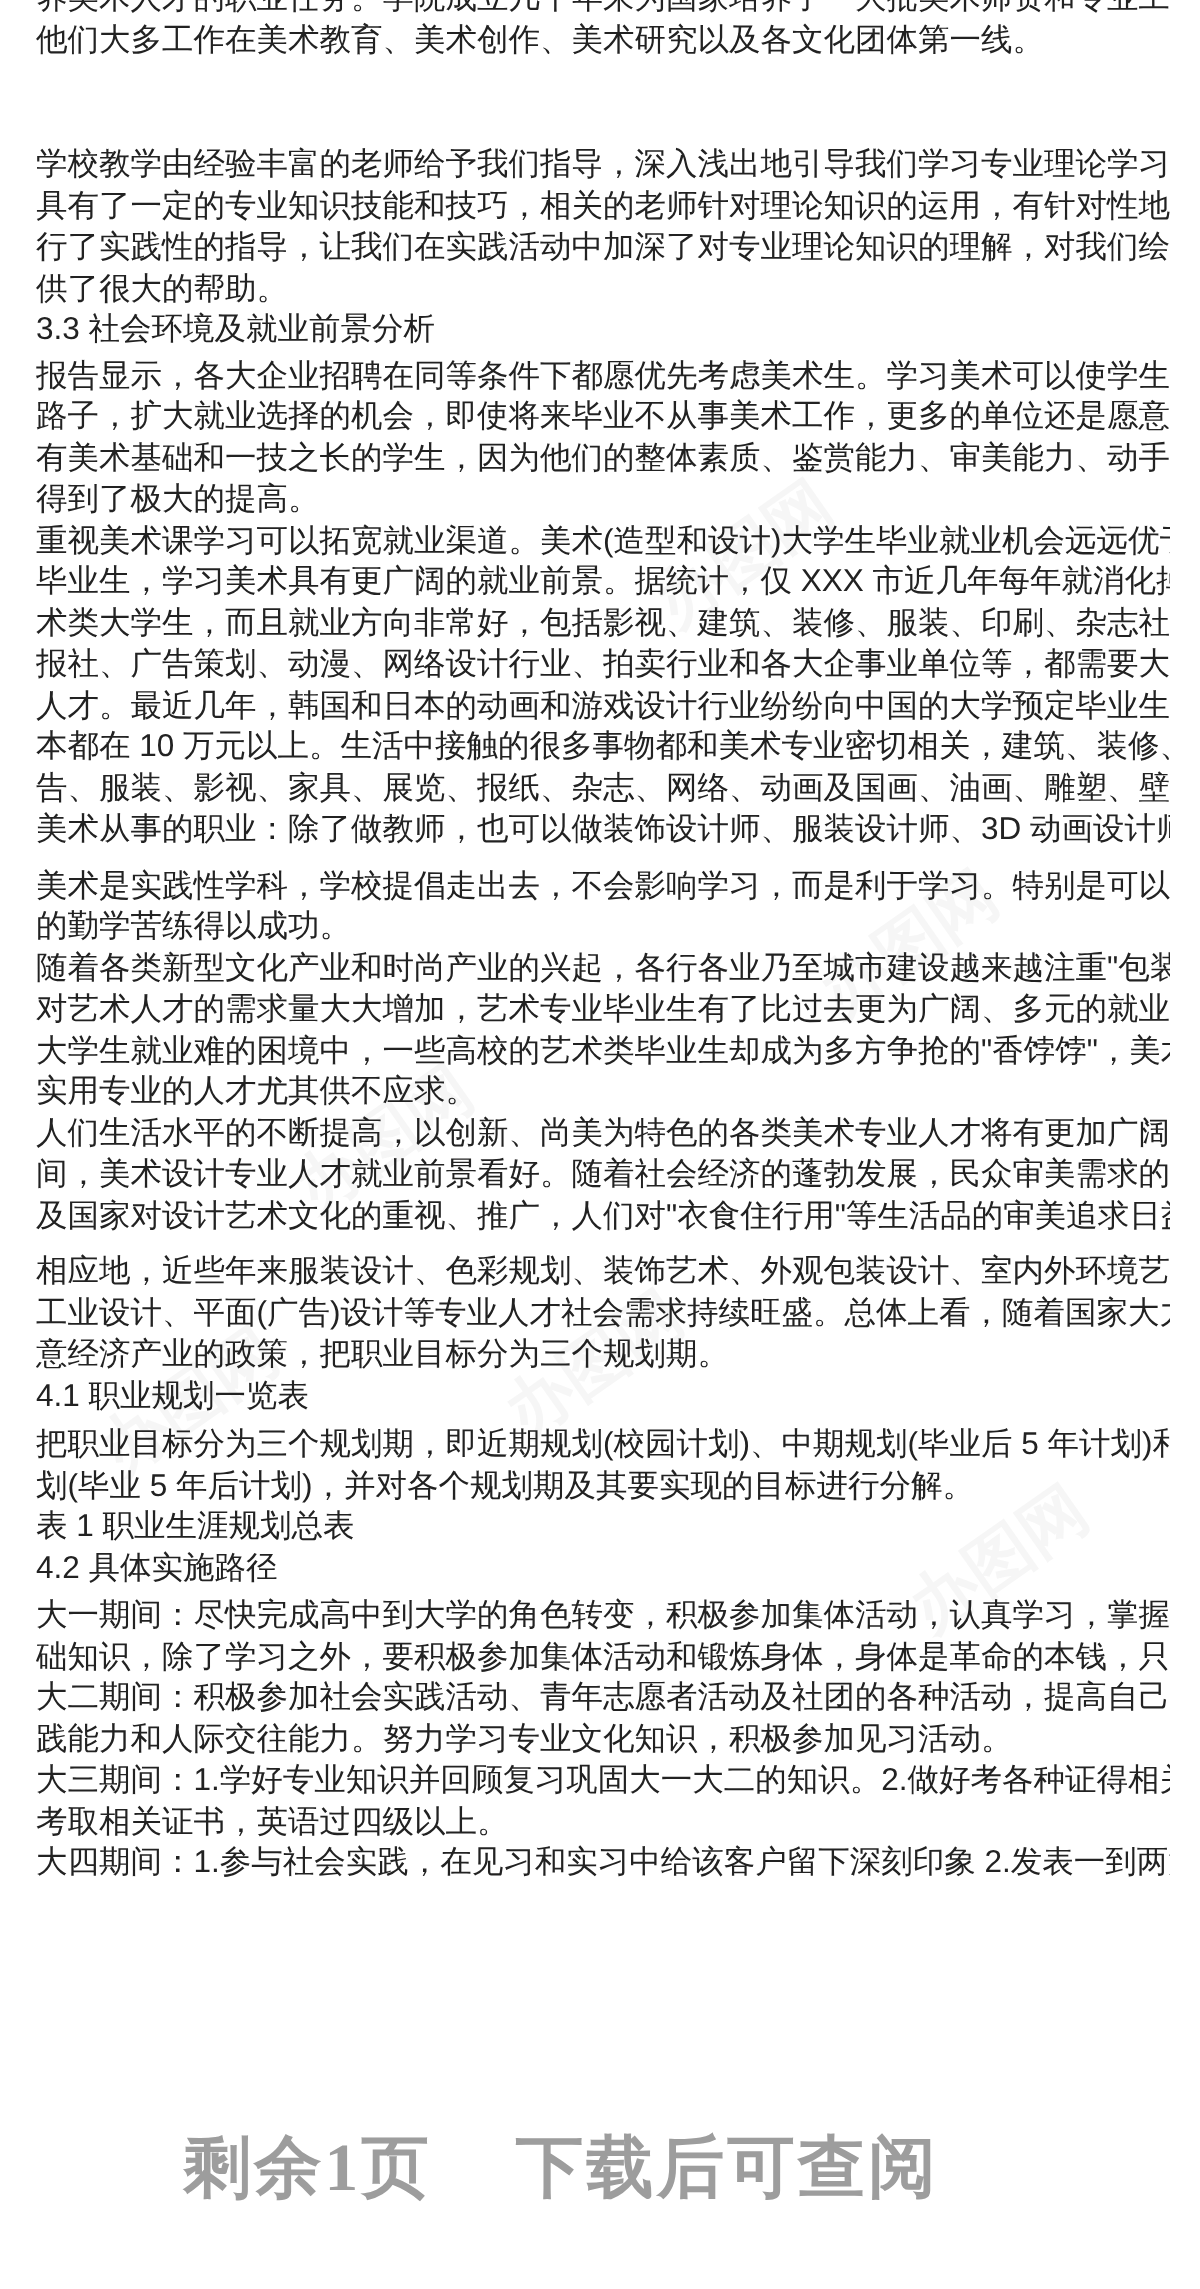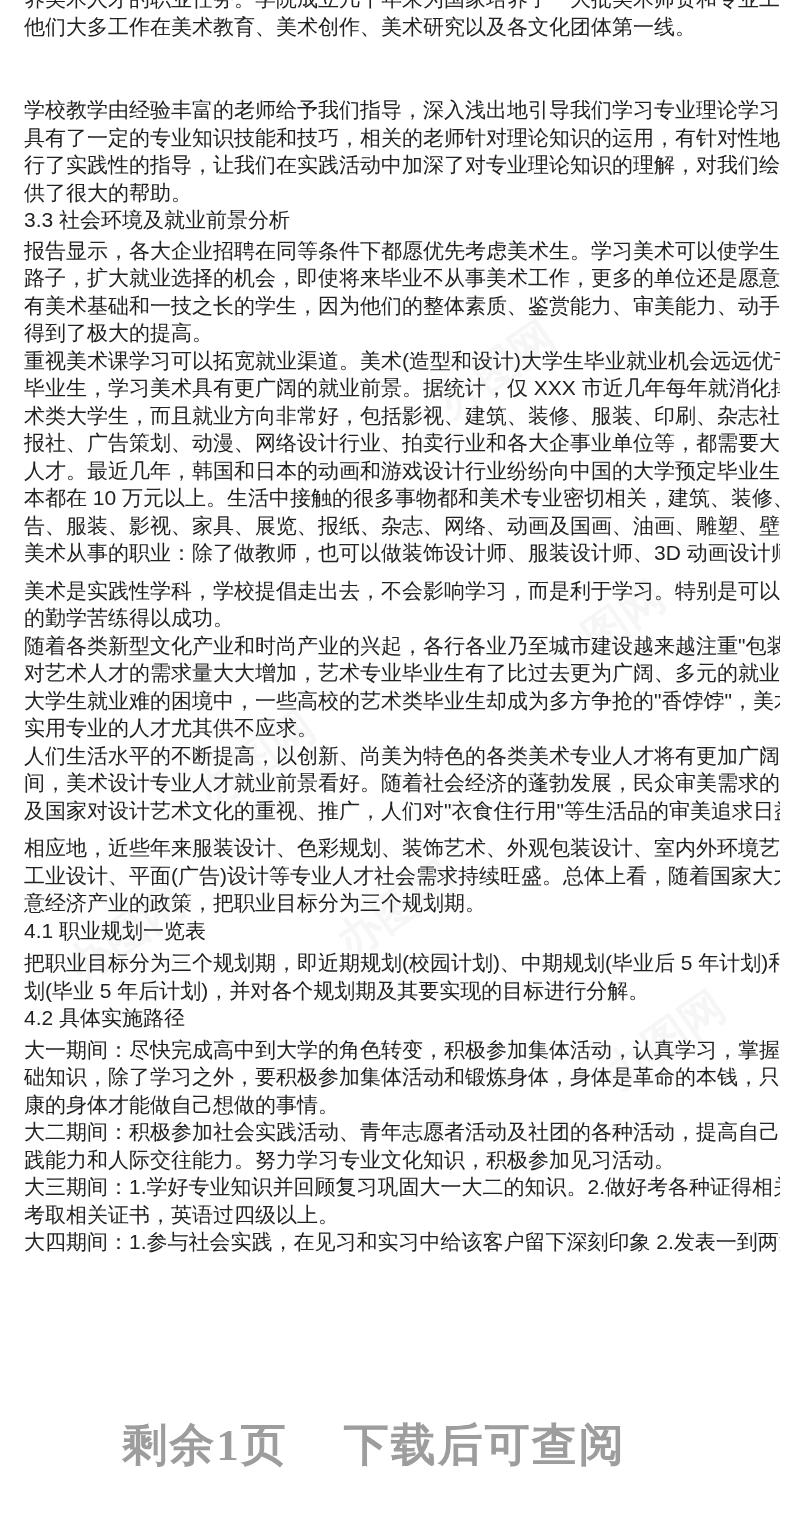--- a/index.html
+++ b/index.html
@@ -95,24 +95,24 @@
       <div class="line">实用专业的人才尤其供不应求。</div>
       <div class="line">人们生活水平的不断提高，以创新、尚美为特色的各类美术专业人才将有更加广阔的发展空</div>
       <div class="line">间，美术设计专业人才就业前景看好。随着社会经济的蓬勃发展，民众审美需求的日益提高</div>
       <div class="line">及国家对设计艺术文化的重视、推广，人们对"衣食住行用"等生活品的审美追求日益提高。</div>
       <div class="line" style="margin-top: 10px;">相应地，近些年来服装设计、色彩规划、装饰艺术、外观包装设计、室内外环境艺术设计、</div>
       <div class="line">工业设计、平面(广告)设计等专业人才社会需求持续旺盛。总体上看，随着国家大力发展创</div>
       <div class="line">意经济产业的政策，把职业目标分为三个规划期。</div>
       <div class="line">4.1 职业规划一览表</div>
       <div class="line" style="margin-top: 5px;">把职业目标分为三个规划期，即近期规划(校园计划)、中期规划(毕业后 5 年计划)和远期规</div>
       <div class="line">划(毕业 5 年后计划)，并对各个规划期及其要实现的目标进行分解。</div>
+      <div class="line">表 1 职业生涯规划总表</div>
       <div class="line">4.2 具体实施路径</div>
       <div class="line" style="margin-top: 4px;">大一期间：尽快完成高中到大学的角色转变，积极参加集体活动，认真学习，掌握扎实的基</div>
       <div class="line">础知识，除了学习之外，要积极参加集体活动和锻炼身体，身体是革命的本钱，只有一个健</div>
-      <div class="line">康的身体才能做自己想做的事情。</div>
       <div class="line">大二期间：积极参加社会实践活动、青年志愿者活动及社团的各种活动，提高自己的社会实</div>
       <div class="line">践能力和人际交往能力。努力学习专业文化知识，积极参加见习活动。</div>
       <div class="line">大三期间：1.学好专业知识并回顾复习巩固大一大二的知识。2.做好考各种证得相关准备 3.</div>
       <div class="line">考取相关证书，英语过四级以上。</div>
       <div class="line">大四期间：1.参与社会实践，在见习和实习中给该客户留下深刻印象 2.发表一到两篇论文，</div>
     </div>
 </div>
 
 <div class="footer">
   <span>剩余1页</span><span class="footer-gap"></span><span>下载后可查阅</span>

